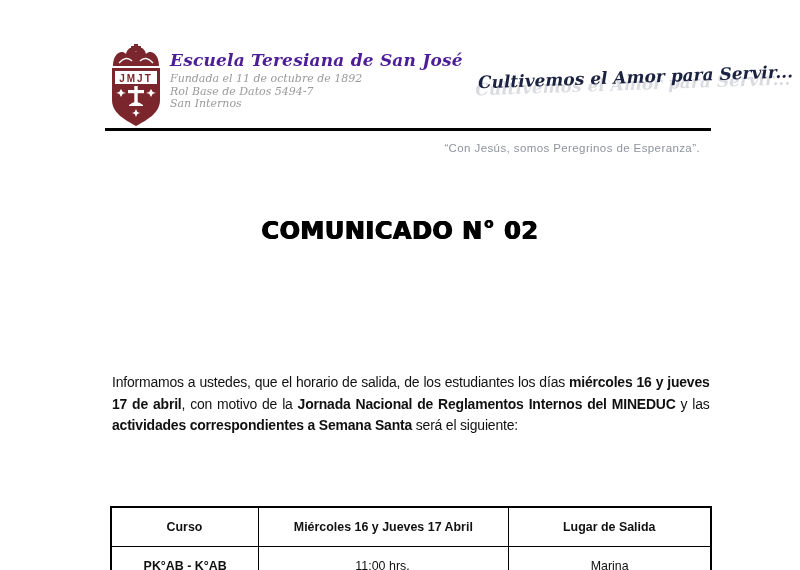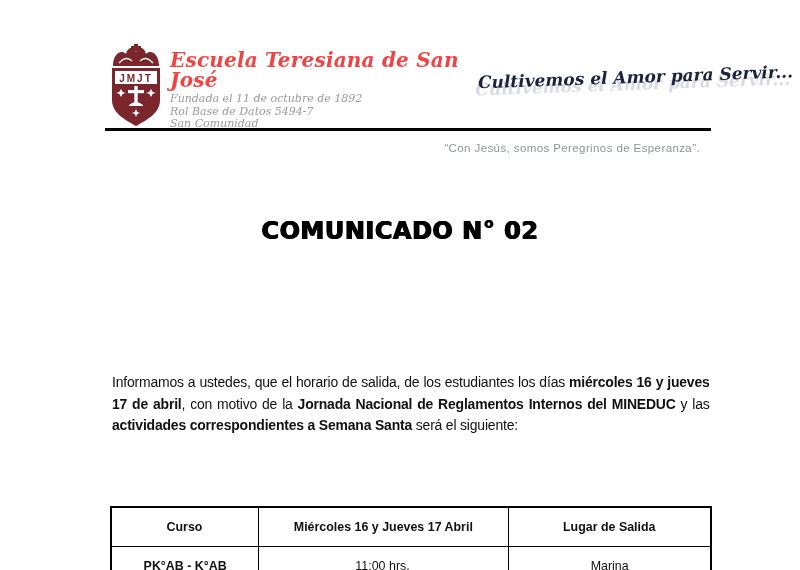--- a/index.html
+++ b/index.html
@@ -18,21 +18,21 @@
     overflow:hidden;
     font-family:"Liberation Sans",sans-serif;
     color:var(--ink);
   }
   
   .logo{position:absolute;left:107px;top:44px;width:58px;height:82px;}
   .school-block{position:absolute;left:170px;top:50px;width:300px;}
   .school-name{
     font-family:"DejaVu Serif",serif;
     font-style:italic;font-weight:bold;
-    font-size:20px;line-height:20px;color:#ef4444;
+    font-size:17px;line-height:20px;color:#4c1d95;
     letter-spacing:0.2px;
   }
   .school-sub{
     font-family:"DejaVu Serif",serif;
     font-style:italic;
     font-size:11px;line-height:12.5px;
     color:var(--gray);
     margin-top:3px;
   }
   .slogan{
@@ -130,21 +130,21 @@
 
       <polygon points="29,65 30.3,68 33,69 30.3,70 29,73 27.7,70 25,69 27.7,68" fill="#ffffff"></polygon>
     </svg>
   </div>
 
   <div class="school-block">
     <div class="school-name">Escuela Teresiana de San José</div>
     <div class="school-sub">
       <div>Fundada el 11 de octubre de 1892</div>
       <div>Rol Base de Datos 5494-7</div>
-      <div>San Comunidad</div>
+      <div>San Internos</div>
     </div>
   </div>
 
   <div class="slogan">Cultivemos el Amor para Servir...</div>
 
   <div class="header-rule"></div>
 
   <div class="quote">“Con Jesús, somos Peregrinos de Esperanza”.</div>
 
   <div class="title">COMUNICADO N° 02</div>

